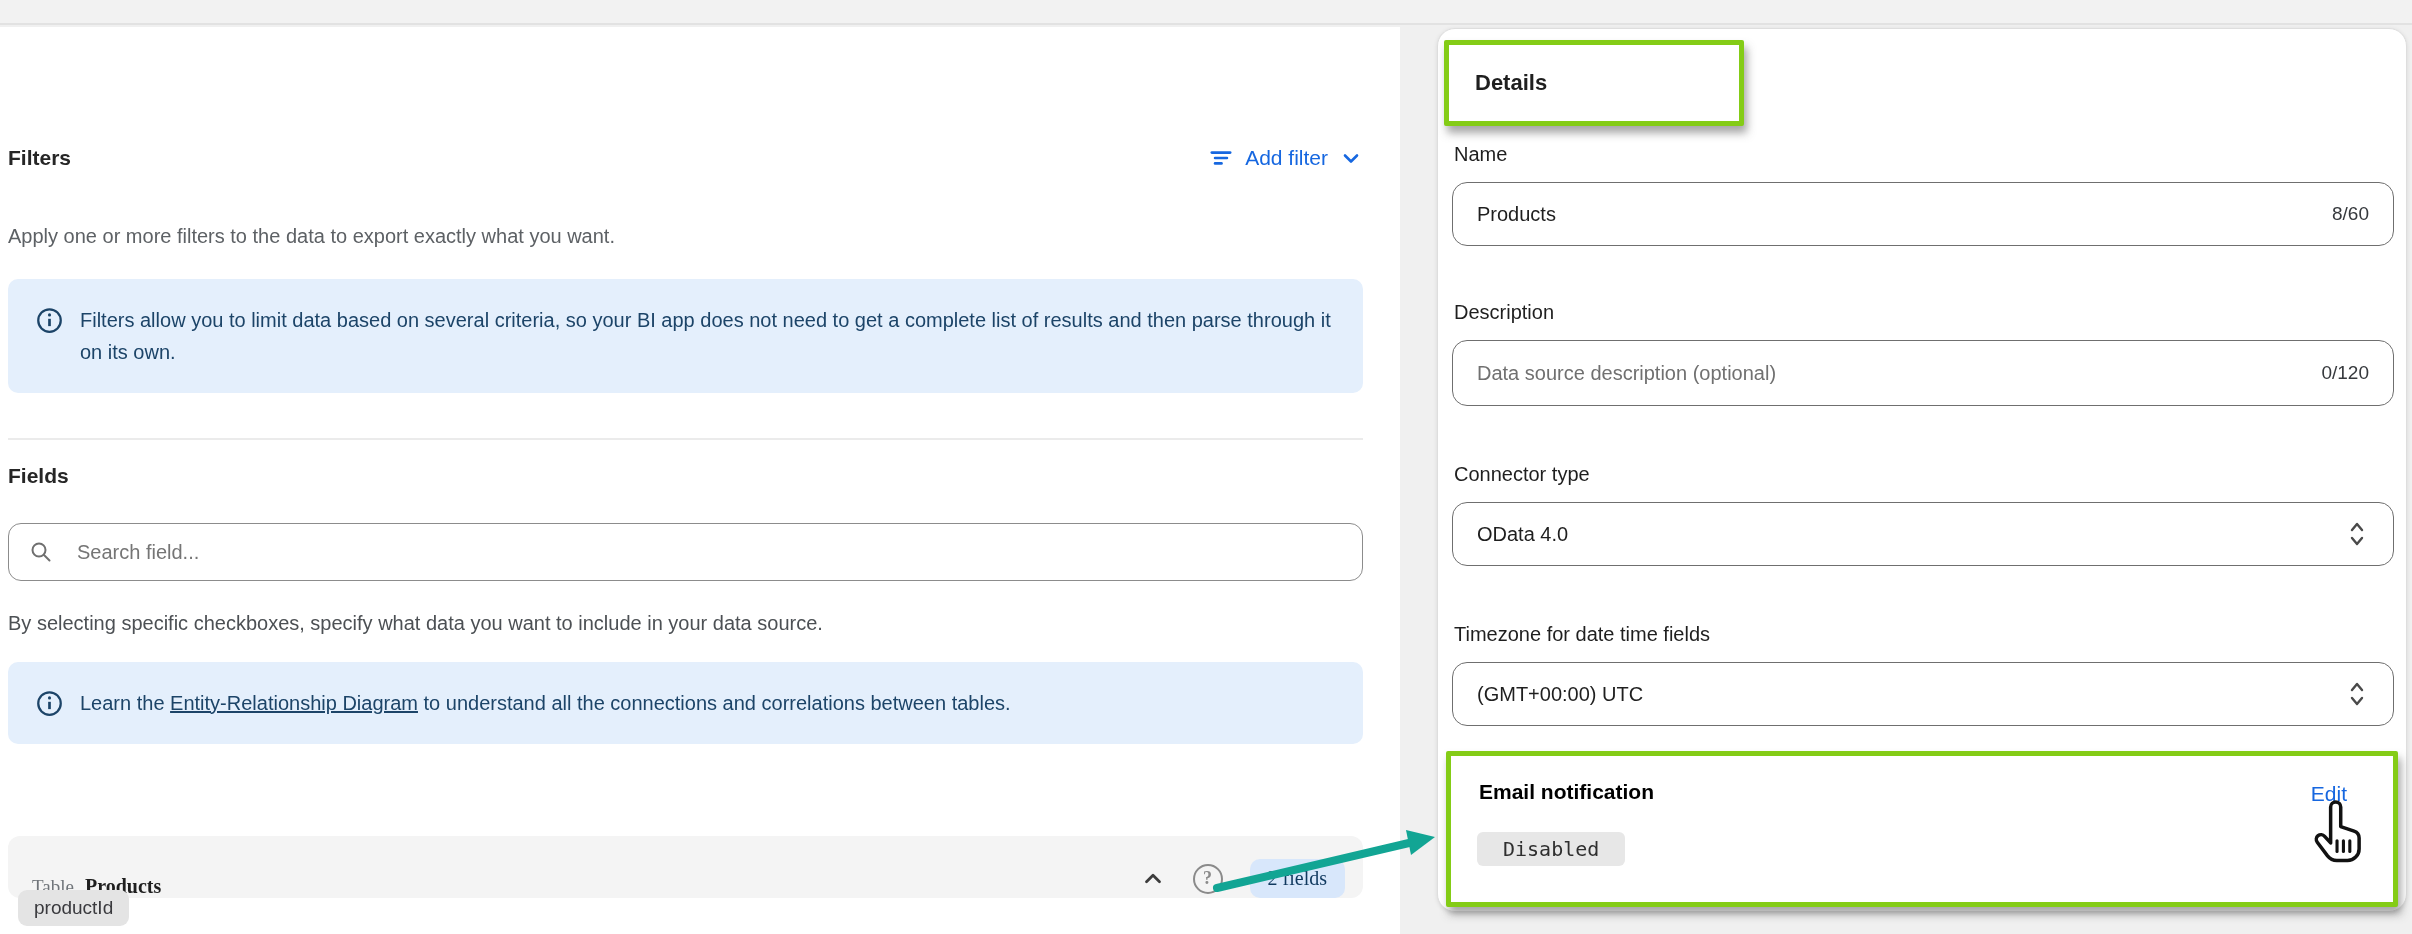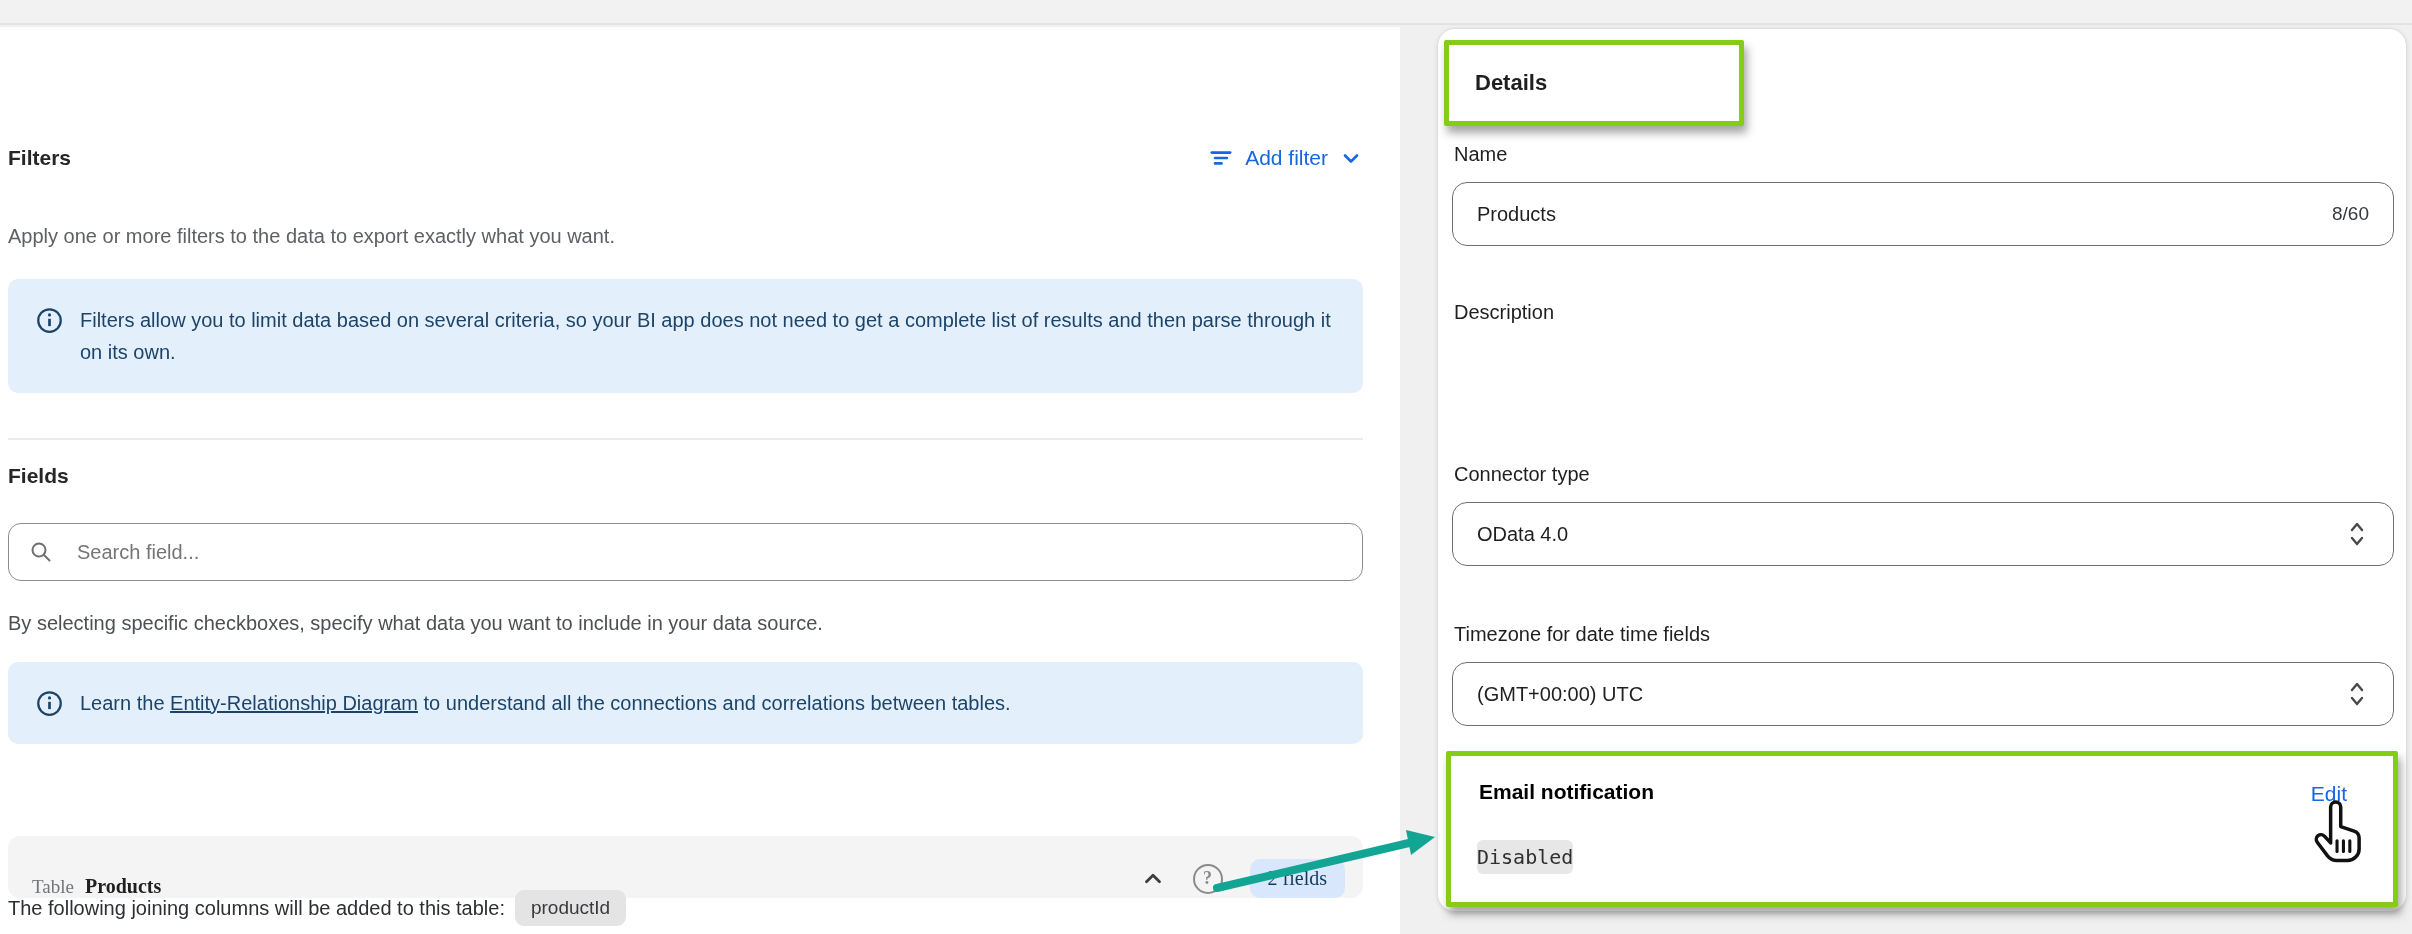--- a/index.html
+++ b/index.html
@@ -95,23 +95,23 @@
   .counter { margin-left:auto; font-size:19px; color:#36393d; padding-left:16px; }
   .select-value { font-size:20px; color:#1f1f1f; }
   .spinner-icon { margin-left:auto; }
   .teal-box.email-hl { left:8px; top:722px; width:952px; height:156px; }
   .email-label { position:absolute; left:28px; top:24px; font-size:21px; font-weight:bold; color:#000000; }
   .edit-link {
     position:absolute; right:46px; top:26px; font-size:21px;
     color:#1667e0; text-decoration:none; cursor:pointer;
   }
   .status-badge {
-    position:absolute; left:26px; top:84px;
+    position:absolute; left:26px; top:76px;
     font-family:"DejaVu Sans Mono", monospace; font-size:20px; color:#2f2f2f;
-    background:#e7e7e7; padding:5px 0; border-radius:6px;
+    background:#e7e7e7; padding:5px 26px; border-radius:6px;
   }
   .cursor-icon { position:absolute; right:24px; top:44px; }
   .annot-arrow { position:absolute; left:1195px; top:815px; z-index:10; }
 </style>
 </head>
 <body>
 
 <div class="top-strip"></div>
 
 <div class="left-panel">
@@ -173,38 +173,41 @@
         <path d="M6 14.5l6-6 6 6"></path>
       </svg>
       <div class="help-circle">
         <span>?</span>
       </div>
       <div class="fields-pill">2 fields</div>
     </div>
   </div>
 
   <div class="lp-abs joining-note">
-    <span>The following joining columns will be added to this table:</span>
     <span class="chip">productId</span>
   </div>
 </div>
 
 <div class="right-card">
 
   <div class="teal-box details-hl">
     <div class="details-title">Details</div>
   </div>
 
   <div class="fld-label" style="top:114px;">Name</div>
   <div class="fld-box" style="top:153px;">
     <input type="text" value="Products" style="">
     <span class="counter">8/60</span>
   </div>
 
   <div class="fld-label" style="top:272px;">Description</div>
+  <div class="fld-box" style="top:311px; height:66px;">
+    <input type="text" placeholder="Data source description (optional)" style="">
+    <span class="counter">0/120</span>
+  </div>
 
   <div class="fld-label" style="top:434px;">Connector type</div>
   <div class="fld-box" style="top:473px;">
     <span class="select-value">OData 4.0</span>
     <svg class="spinner-icon" width="24" height="30" viewBox="0 0 24 30" fill="none" stroke="#4a4a4a" stroke-width="2.4" stroke-linecap="round" stroke-linejoin="round">
       <path d="M7 11l5-6 5 6"></path>
       <path d="M7 19l5 6 5-6"></path>
     </svg>
   </div>
 

